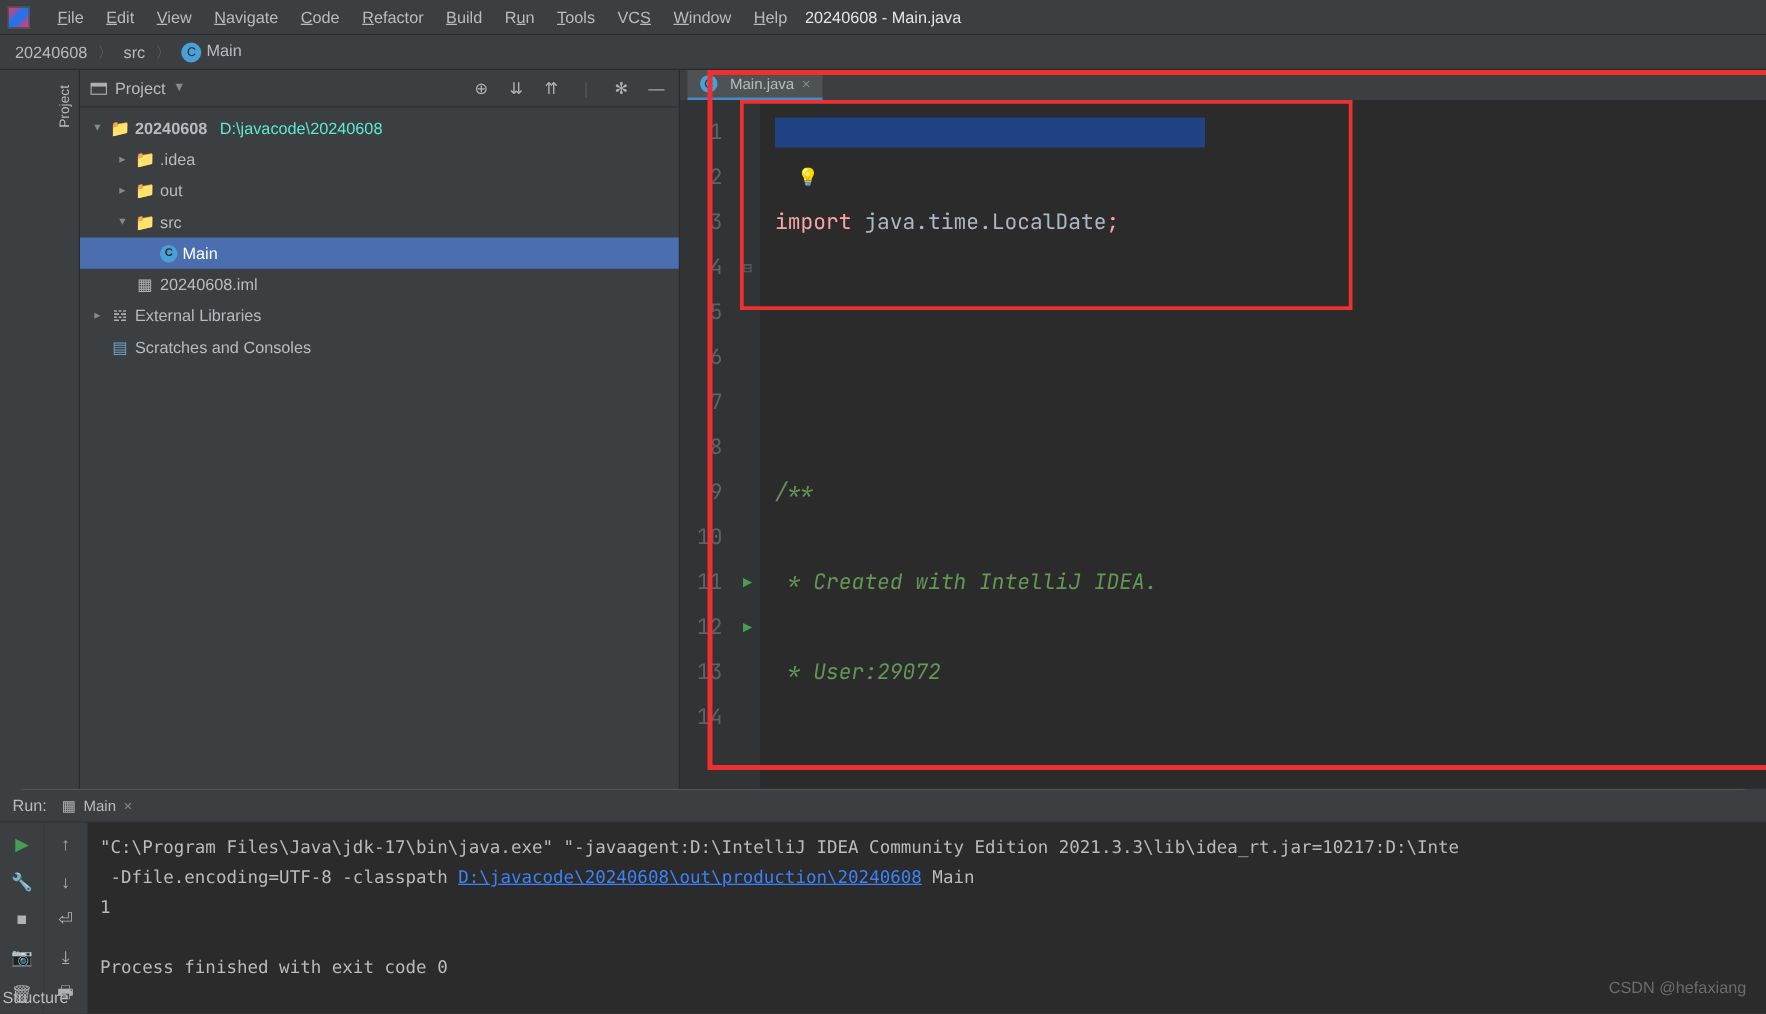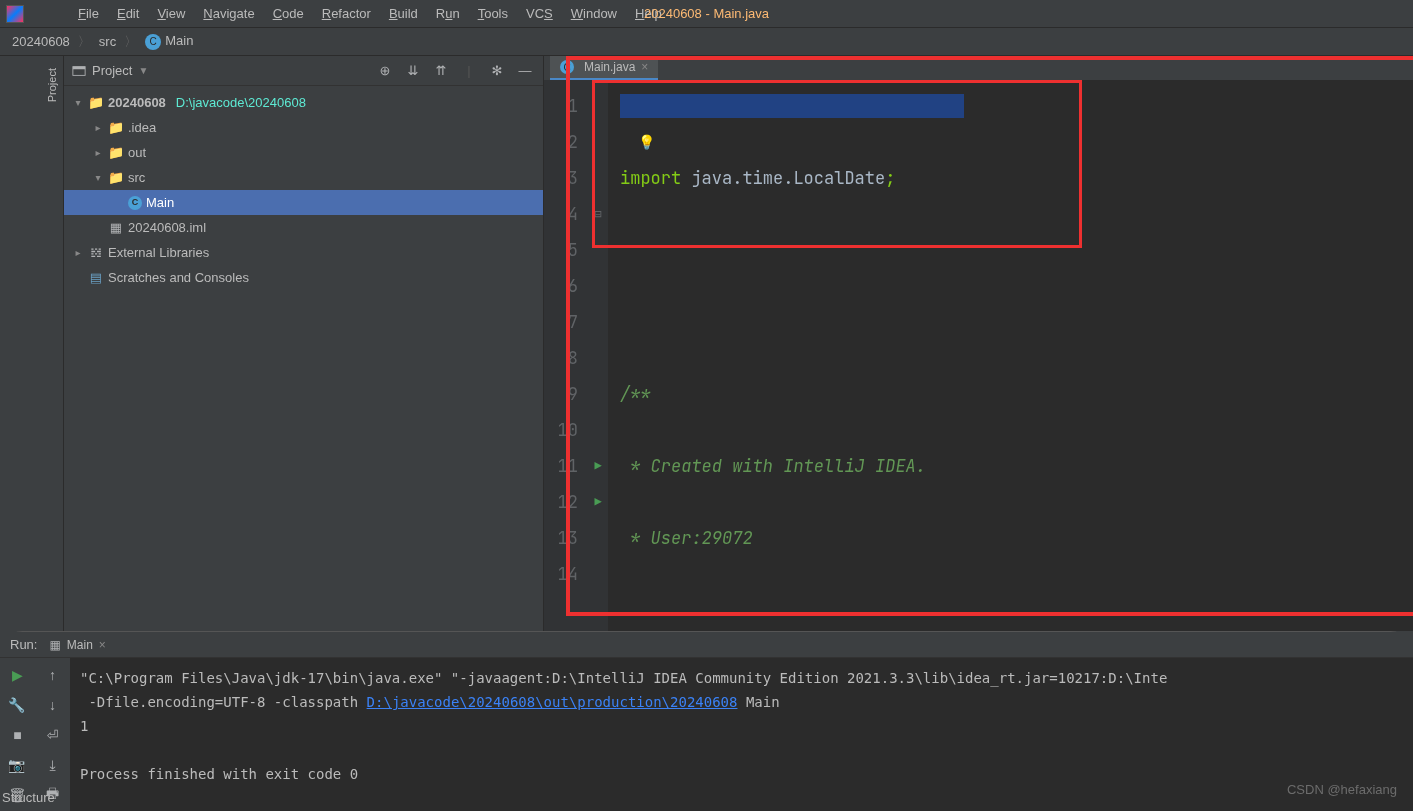--- a/index.html
+++ b/index.html
@@ -13,35 +13,34 @@
   position: relative;
   font-size: 13px;
 }
 .titlebar {
   height: 28px;
   background: #3c3f41;
   border-bottom: 1px solid #2b2b2b;
   display: flex;
   align-items: center;
   padding: 0 6px;
-  gap: 32px;
 }
 .logo {
   width: 18px; height: 18px;
   background: linear-gradient(135deg, #fe315d 0%, #087cfa 50%, #fe315d 100%);
   border: 1px solid #555;
   margin-right: 14px;
 }
 .menu { display: flex; gap: 2px; }
 .menu-item { padding: 2px 8px; color: #bbbbbb; cursor: default; }
 .menu-item u { text-decoration: underline; }
 .title-center {
   position: absolute;
   left: 50%; transform: translateX(-50%);
-  color: #fdba74;
+  color: #e5e5e5;
 }
 .breadcrumb {
   height: 28px;
   display: flex;
   align-items: center;
   padding: 0 12px;
   gap: 8px;
   border-bottom: 1px solid #2b2b2b;
 }
 .bc-item { color: #bbbbbb; }
@@ -205,21 +204,21 @@
   position: relative;
 }
 .code-line { height: 36px; }
 .sel-line {
   position: absolute;
   background: #214283;
   height: 24px;
   top: 14px;
   left: 12px;
 }
-.kw { color: #84cc16; }
+.kw { color: #fca5a5; }
 .com { color: #629755; font-style: italic; }
 .bulb {
   position: absolute;
   left: 30px;
   top: 44px;
   color: #f0a732;
   font-size: 14px;
 }
 .red-box {
   position: absolute;

